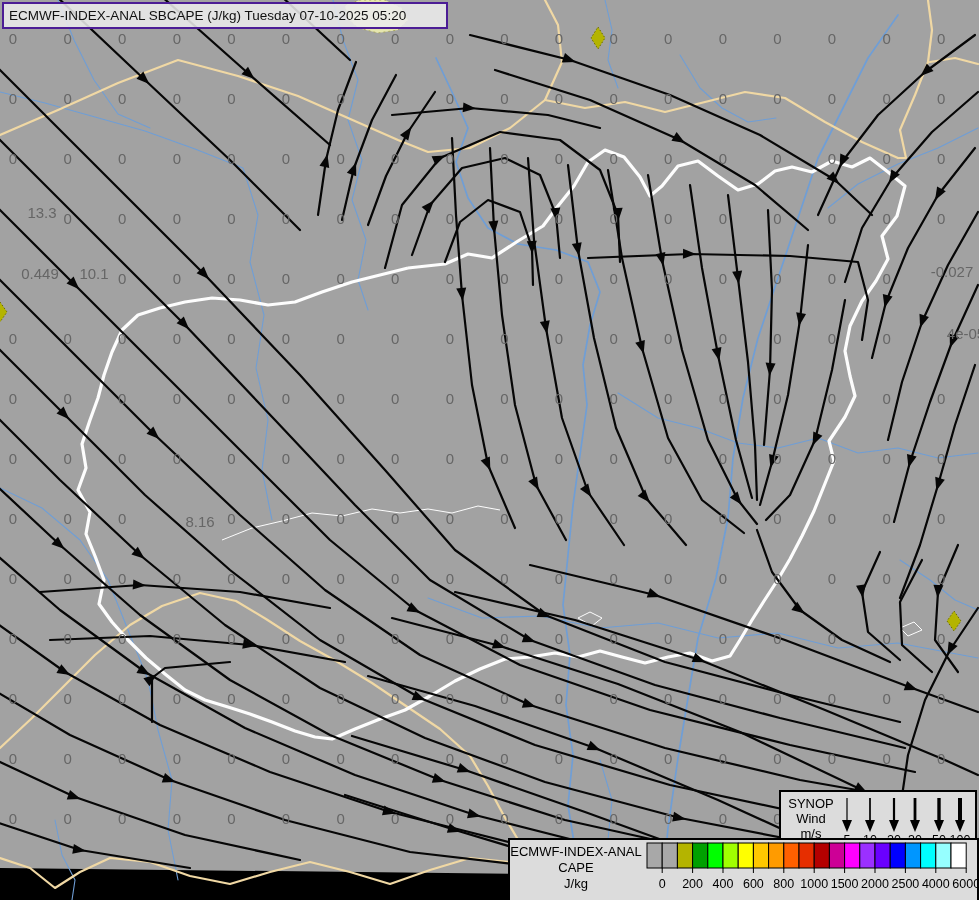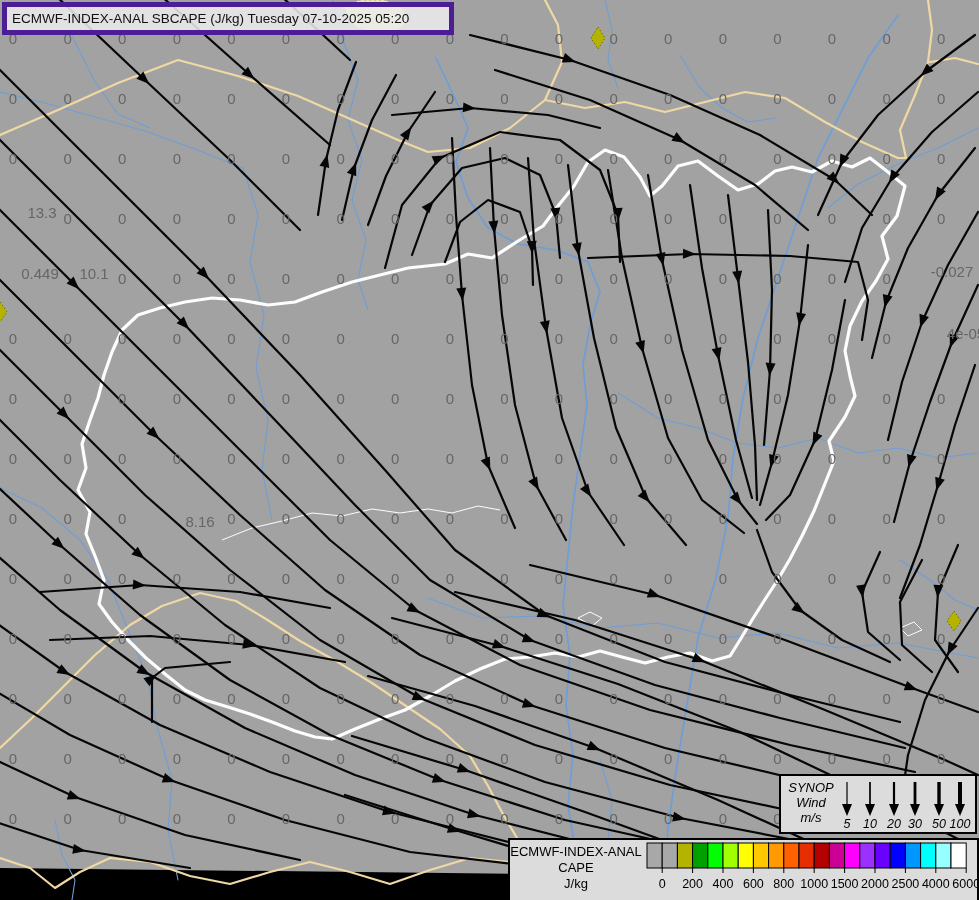--- a/index.html
+++ b/index.html
@@ -1,24 +1,24 @@
 <!DOCTYPE html>
 <html><head>
 <meta charset="utf-8">
 <style>
   html,body{margin:0;padding:0;background:#777;}
   .stage{position:relative;width:979px;height:900px;overflow:hidden;
          background:#a2a2a2;font-family:"Liberation Sans",sans-serif;}
   .stage svg{position:absolute;left:0;top:0;}
   #map-svg{z-index:1;}
   .titlebox{position:absolute;left:2px;top:2px;width:432px;z-index:5;
-            background:rgba(236,236,236,0.87);border:5px solid #4c1d95;
+            background:rgba(236,236,236,0.87);border:2px solid #4c1d95;
             padding:2px 5px;font-size:13.5px;line-height:19px;color:#111;white-space:nowrap;}
-  .windbox{position:absolute;left:779px;top:774px;width:194px;height:56px;z-index:5;
-           background:#dcdcdc;border:2px solid #000;font-style:italic;}
+  .windbox{position:absolute;left:779px;top:790px;width:194px;height:56px;z-index:5;
+           background:#dcdcdc;border:2px solid #000;}
   .capebox{position:absolute;left:508px;top:838px;width:467px;height:60px;z-index:5;
            background:#dcdcdc;border:2px solid #000;}
   text{font-family:"Liberation Sans",sans-serif;}
   .gridzero{font-size:15px;fill:#666666;}
   .legtxt{font-size:13px;fill:#000;}
   .ticktxt{font-size:12.5px;fill:#000;}
 </style>
 </head>
 <body>
 

